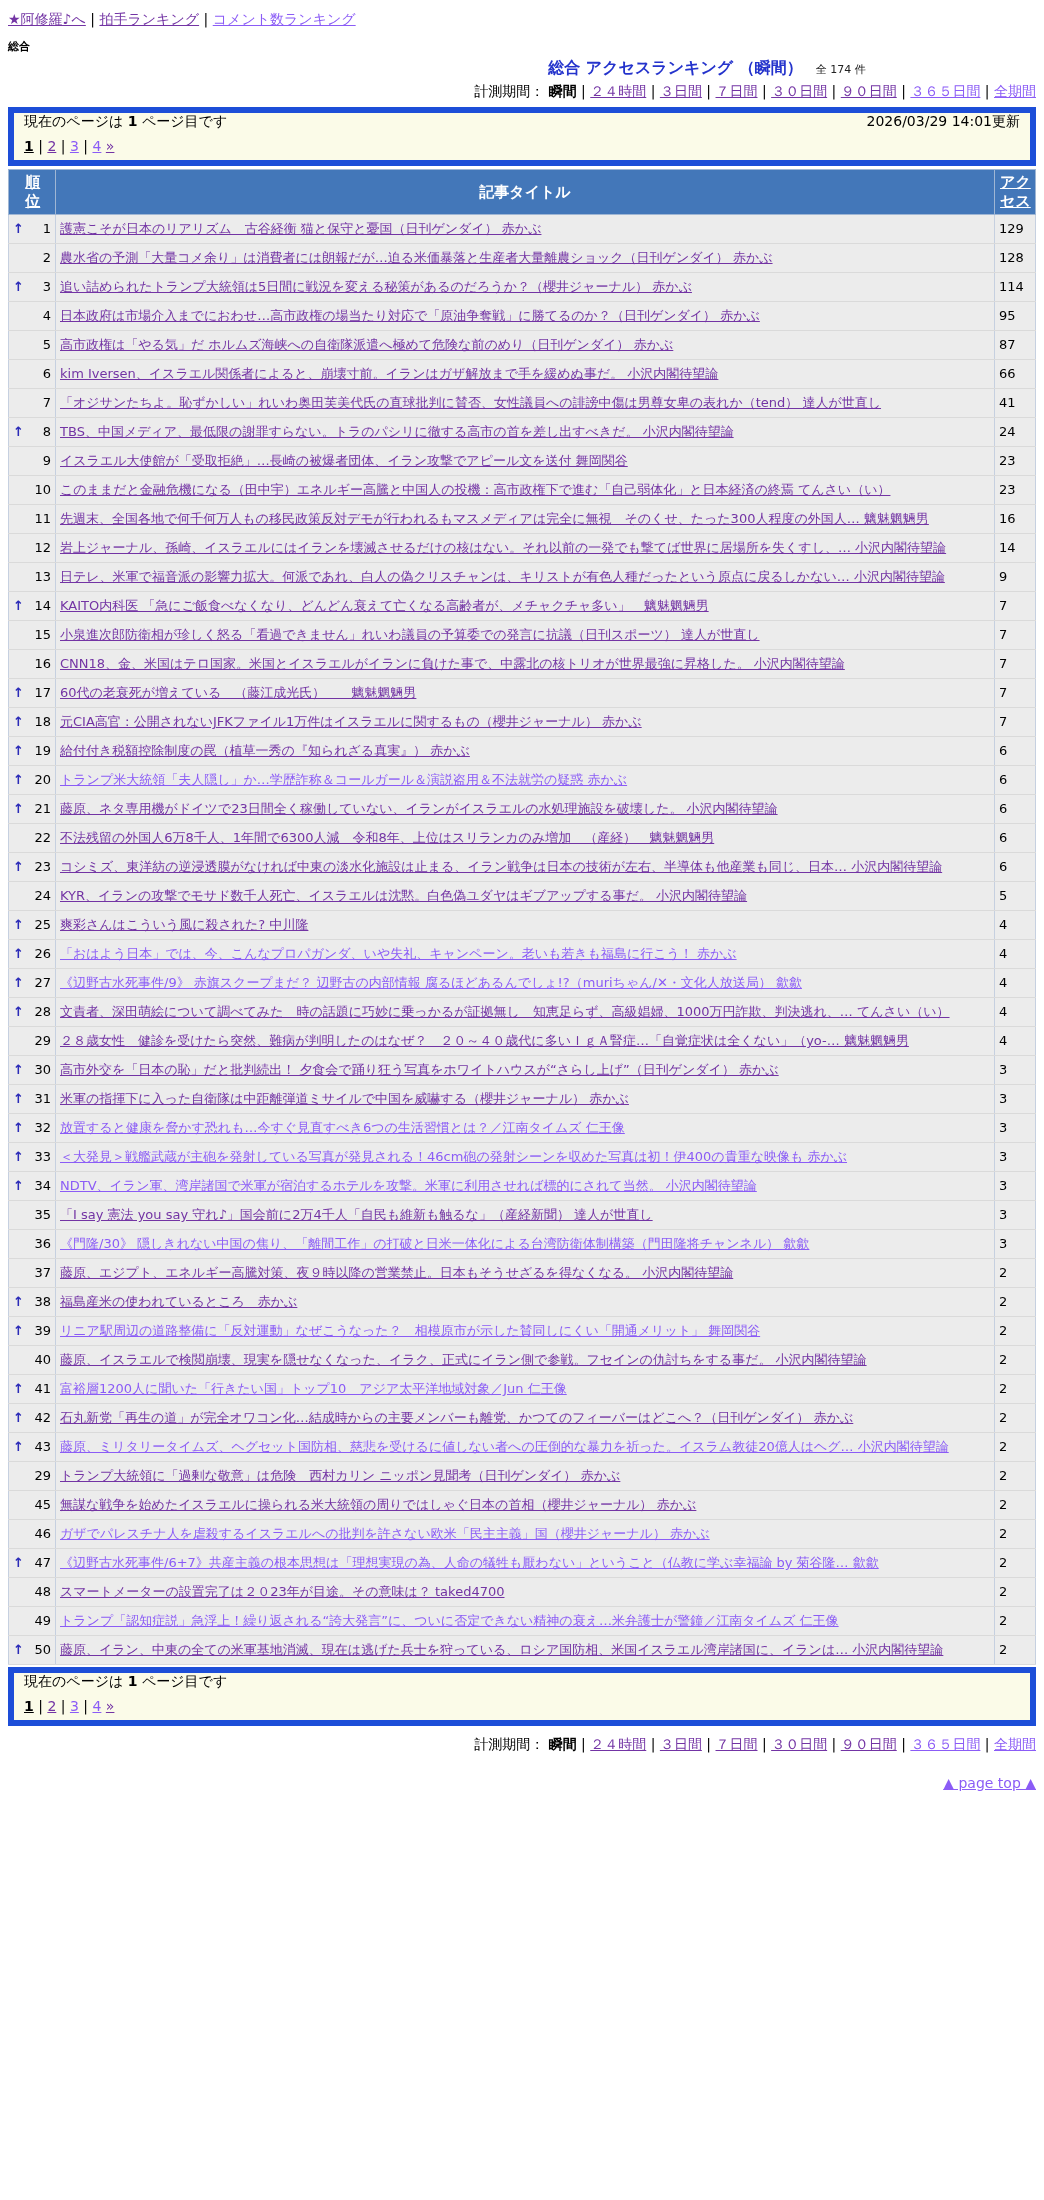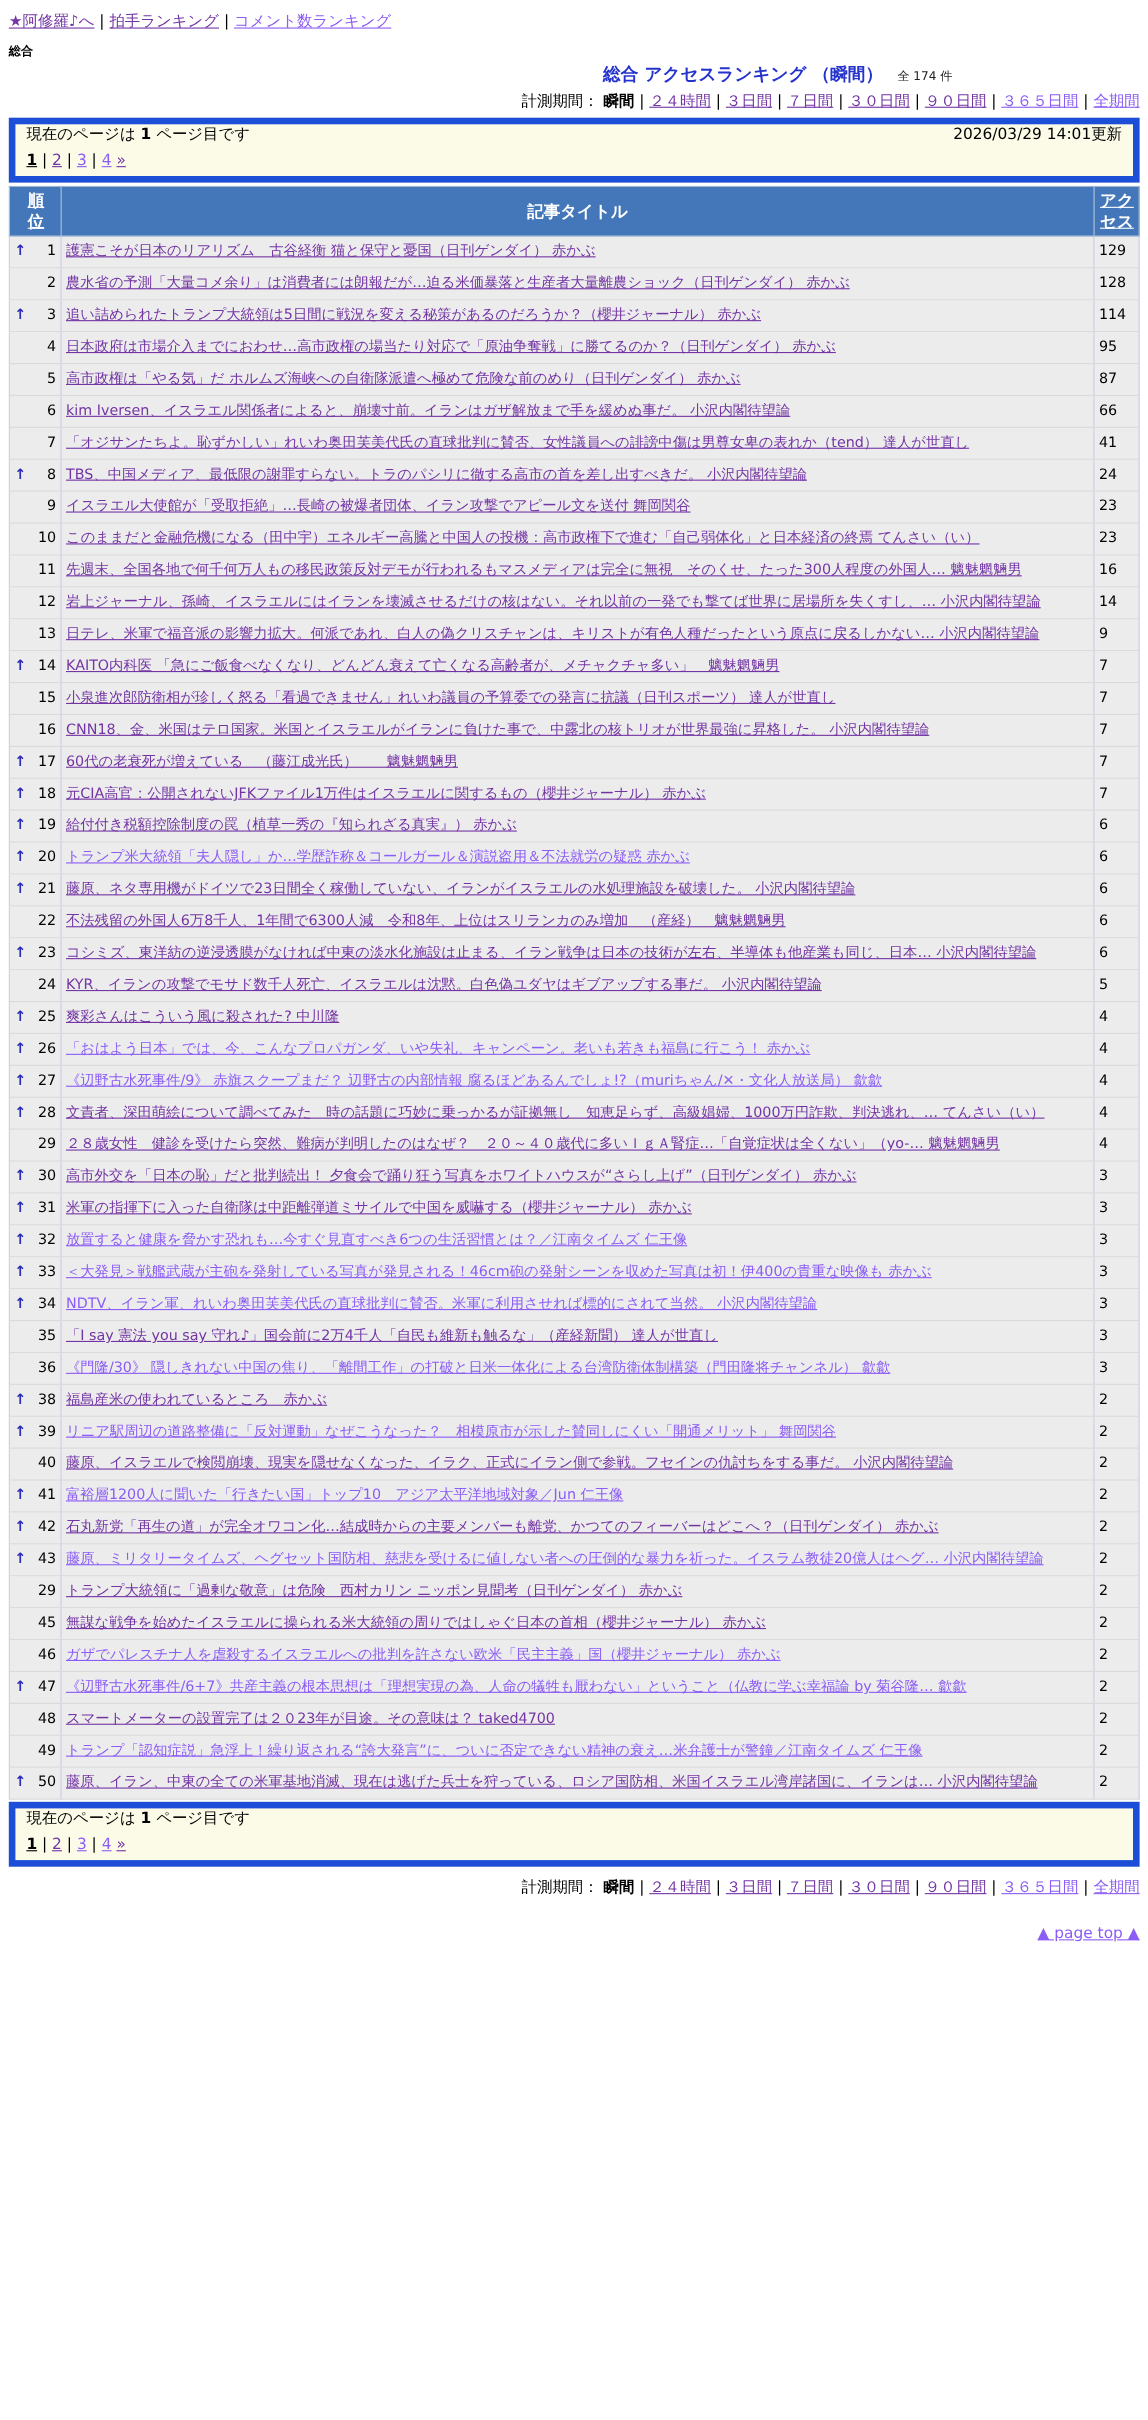--- a/index.html
+++ b/index.html
@@ -42,21 +42,21 @@
   table.ranking td { background:#ECECEC; font-size:13px; line-height:26px; padding:1px 4px;
        border-left:1px solid #C6D0E0; border-right:1px solid #C6D0E0;
        border-top:1px solid #F4F4F4; border-bottom:1px solid #DADADA; vertical-align:middle; }
   td.rank { text-align:right; white-space:nowrap; padding-right:6px; }
   td.rank .arrow { float:left; color:#2B2BB8; font-weight:bold; }
   td.access { text-align:left; padding-left:5px; }
 
   .bottom-infobox { margin-top:2px; }
   .bottom-period { text-align:right; font-size:14px; margin:10px 0 16px 0; }
 
-  .footer-band { display:flex; align-items:flex-end; height:25px; }
+  .footer-band { display:flex; align-items:center; height:25px; }
   .band-fill { flex:1; background:#B3C1D6; }
   .band-right { display:flex; align-items:center; padding-left:12px; background:#ffffff; font-size:14px; }
 </style>
 </head>
 <body>
 
 <div class="page">
 
   <div class="top-nav"><a class="lk-visited">★阿修羅♪へ</a><span class="sep"> | </span><a class="lk-visited">拍手ランキング</a><span class="sep"> | </span><a class="lk-new">コメント数ランキング</a></div>
 
@@ -251,32 +251,37 @@
           <td class="title"><a class="title-link lk-new">放置すると健康を脅かす恐れも…今すぐ見直すべき6つの生活習慣とは？／江南タイムズ 仁王像</a></td>
           <td class="access">3</td>
         </tr>
         <tr>
           <td class="rank"><span class="arrow">↑</span><span class="rank-num">33</span></td>
           <td class="title"><a class="title-link lk-new">＜大発見＞戦艦武蔵が主砲を発射している写真が発見される！46cm砲の発射シーンを収めた写真は初！伊400の貴重な映像も 赤かぶ</a></td>
           <td class="access">3</td>
         </tr>
         <tr>
           <td class="rank"><span class="arrow">↑</span><span class="rank-num">34</span></td>
-          <td class="title"><a class="title-link lk-new">NDTV、イラン軍、れいわ奥田芙美代氏の直球批判に賛否。米軍に利用させれば標的にされて当然。 小沢内閣待望論</a></td>
+          <td class="title"><a class="title-link lk-new">NDTV、イラン軍、湾岸諸国で米軍が宿泊するホテルを攻撃。米軍に利用させれば標的にされて当然。 小沢内閣待望論</a></td>
           <td class="access">3</td>
         </tr>
         <tr>
           <td class="rank"><span class="rank-num">35</span></td>
           <td class="title"><a class="title-link lk-visited">「I say 憲法 you say 守れ♪」国会前に2万4千人「自民も維新も触るな」（産経新聞） 達人が世直し</a></td>
           <td class="access">3</td>
         </tr>
         <tr>
           <td class="rank"><span class="rank-num">36</span></td>
           <td class="title"><a class="title-link lk-new">《門隆/30》 隠しきれない中国の焦り、「離間工作」の打破と日米一体化による台湾防衛体制構築（門田隆将チャンネル） 歙歙</a></td>
           <td class="access">3</td>
+        </tr>
+        <tr>
+          <td class="rank"><span class="rank-num">37</span></td>
+          <td class="title"><a class="title-link lk-visited">藤原、エジプト、エネルギー高騰対策、夜９時以降の営業禁止。日本もそうせざるを得なくなる。 小沢内閣待望論</a></td>
+          <td class="access">2</td>
         </tr>
         <tr>
           <td class="rank"><span class="arrow">↑</span><span class="rank-num">38</span></td>
           <td class="title"><a class="title-link lk-visited">福島産米の使われているところ　赤かぶ</a></td>
           <td class="access">2</td>
         </tr>
         <tr>
           <td class="rank"><span class="arrow">↑</span><span class="rank-num">39</span></td>
           <td class="title"><a class="title-link lk-new">リニア駅周辺の道路整備に「反対運動」なぜこうなった？　相模原市が示した賛同しにくい「開通メリット」 舞岡関谷</a></td>
           <td class="access">2</td>

